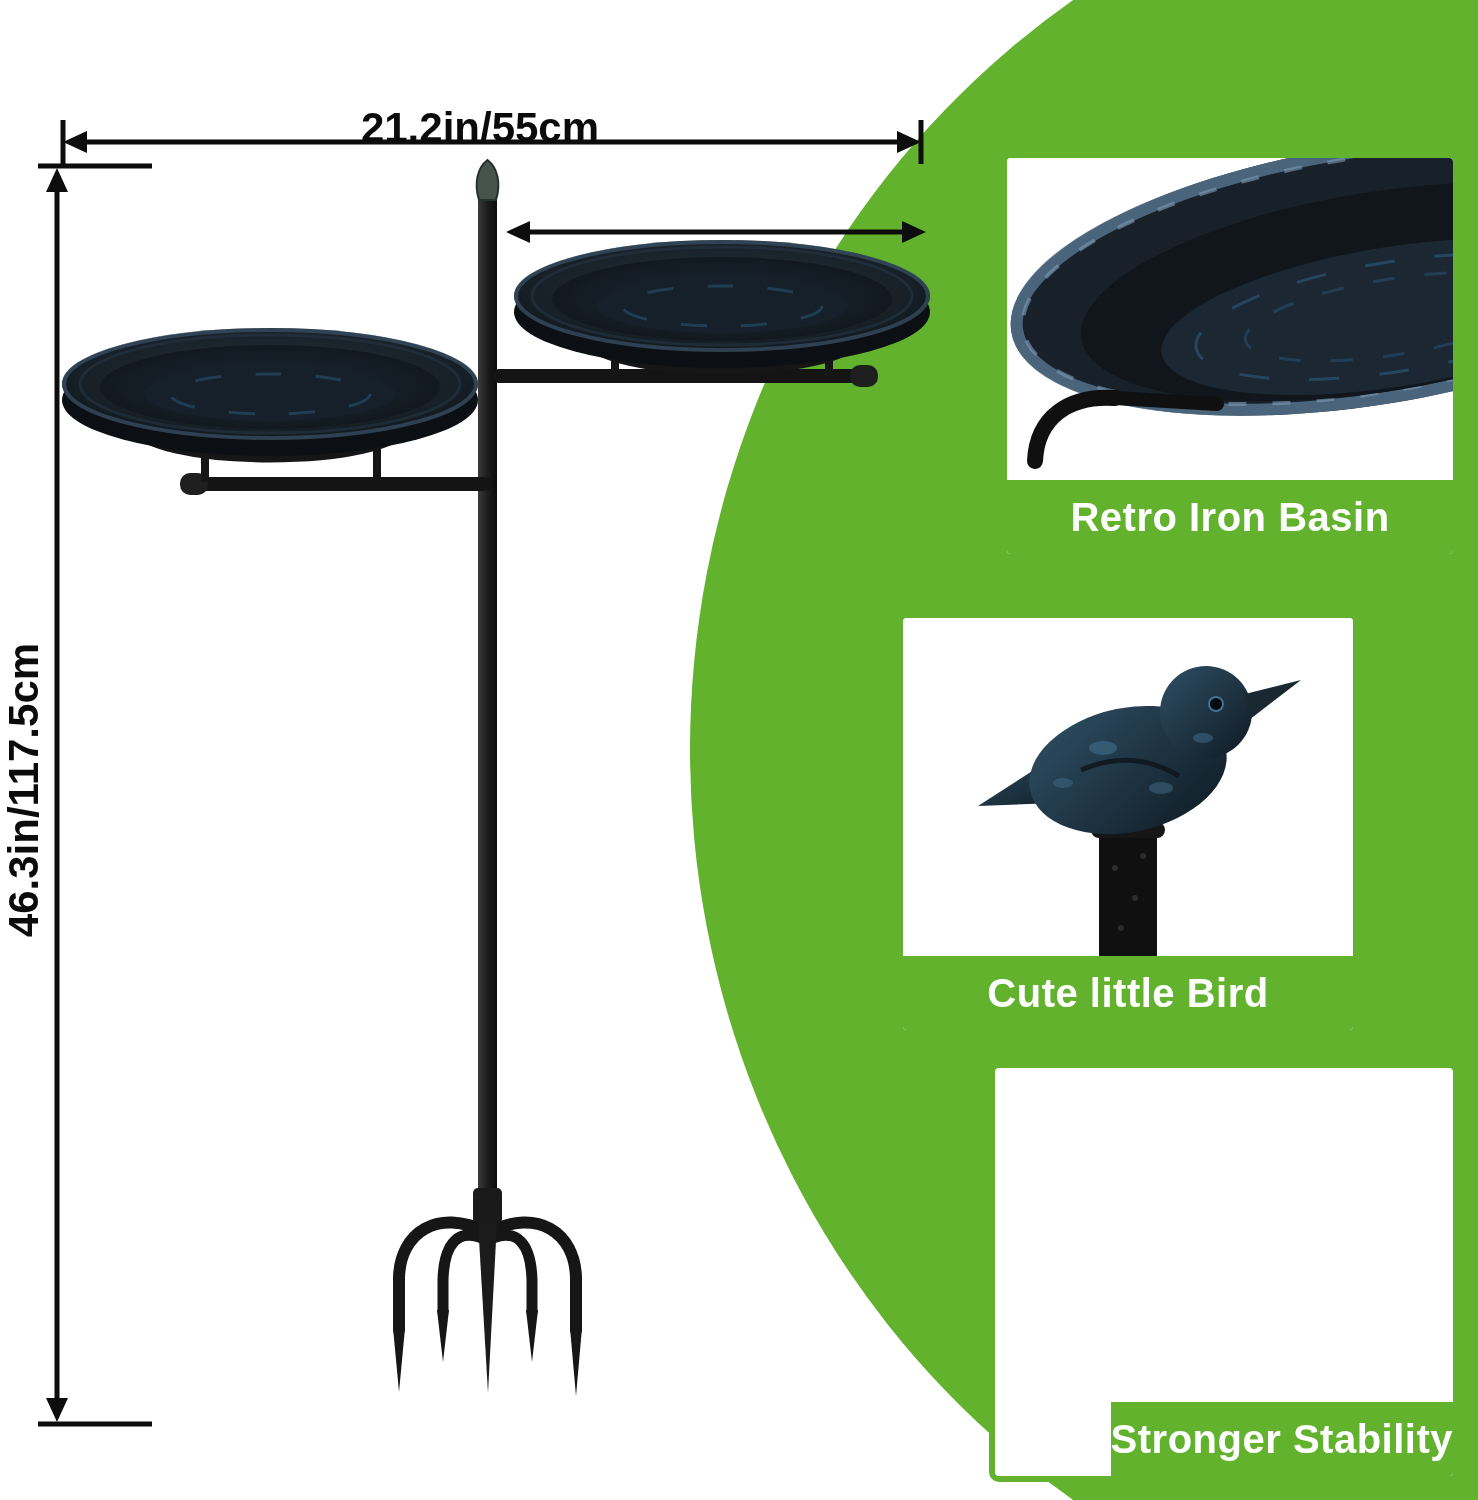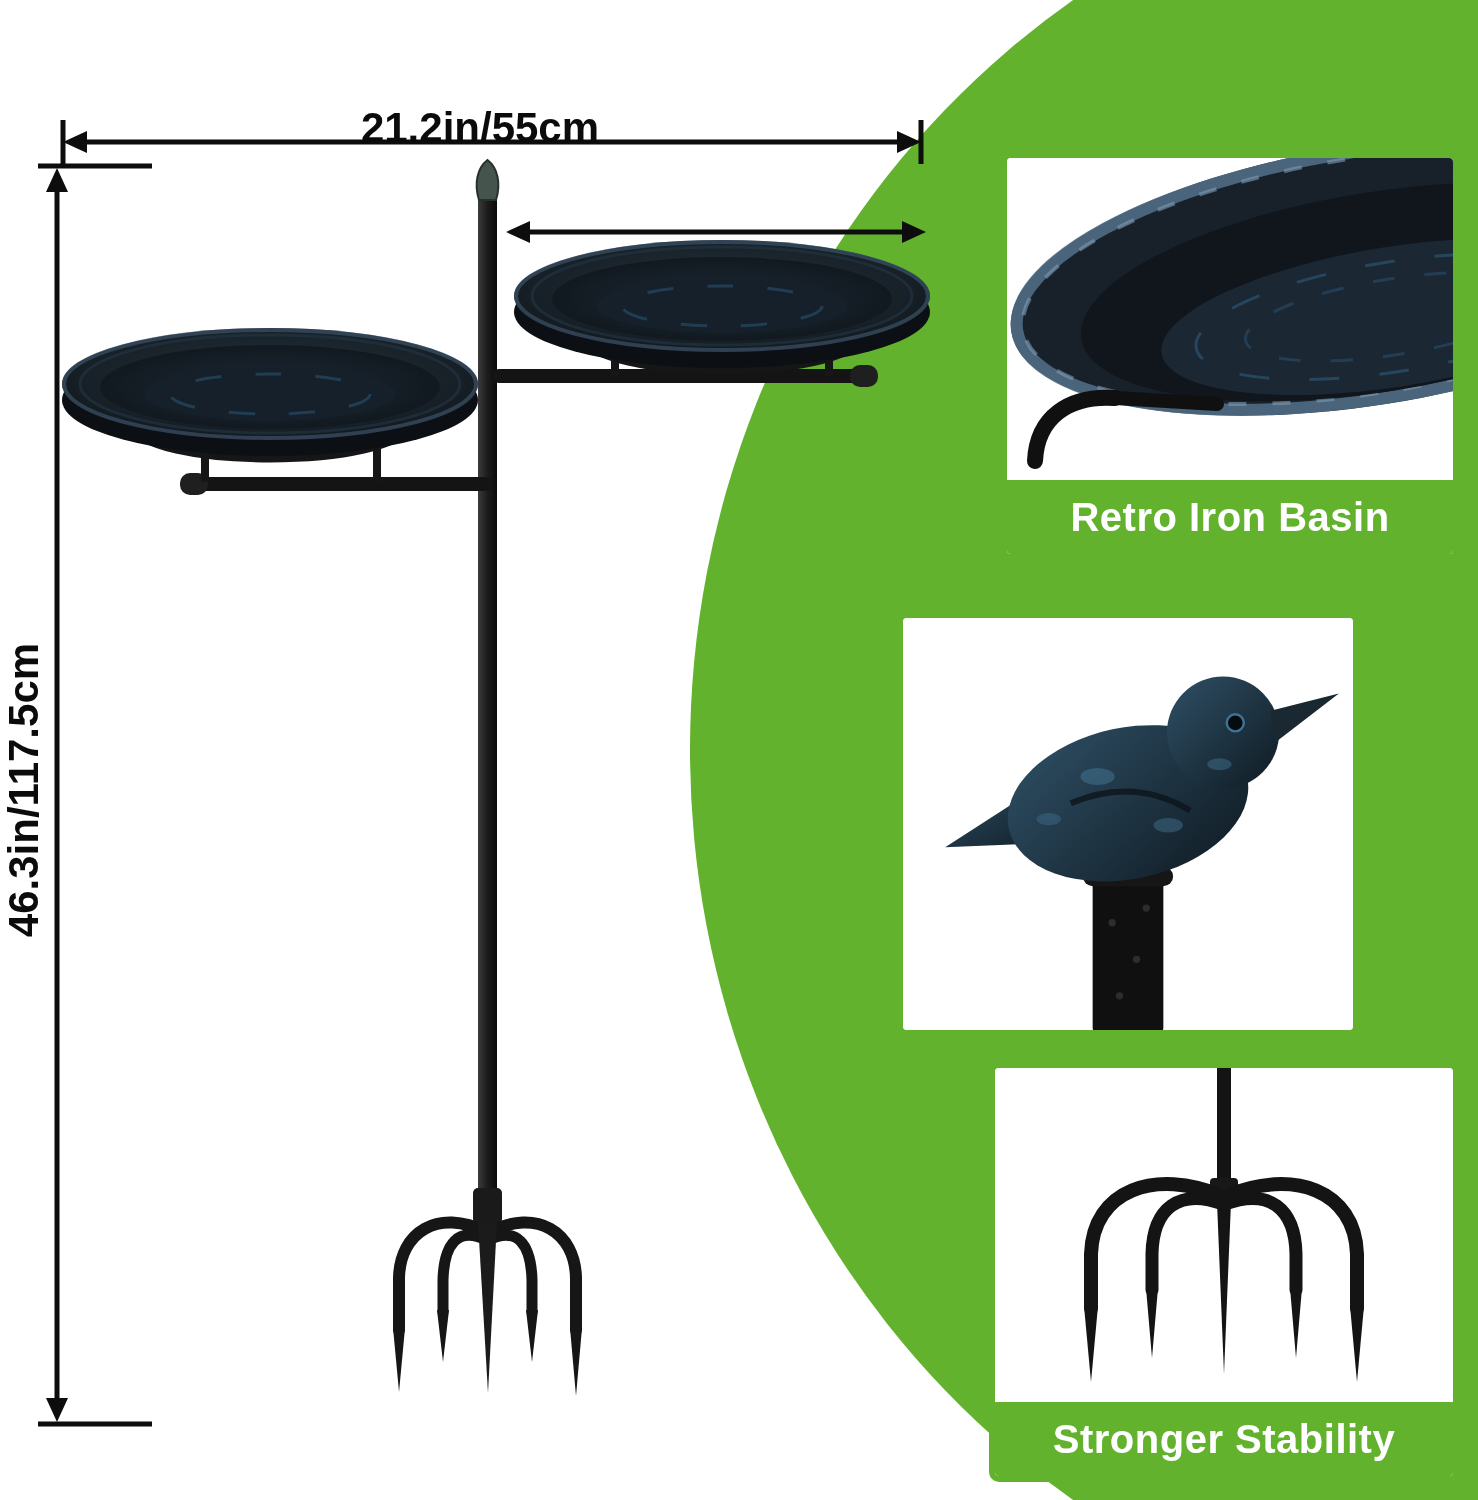--- a/index.html
+++ b/index.html
@@ -23,21 +23,21 @@
     transform:rotate(-90deg); transform-origin:50% 50%;
   }
 
   .card{
     position:absolute; background:#ffffff; border:6px solid var(--green);
     border-radius:10px; overflow:hidden; display:flex; flex-direction:column;
     box-sizing:border-box;
   }
   .card1{left:1001px; top:152px; width:458px; height:408px;}
   .card2{left:897px;  top:612px; width:462px; height:424px;}
-  .card3{left:989px;  top:1062px; width:470px; height:420px;}
+  .card3{left:989px;  top:1062px; width:470px; height:420px;align-items:flex-end;}
   .card-img{flex:1; position:relative; overflow:hidden; background:#ffffff;}
   .card-img svg{position:absolute; left:0; top:0; width:100%; height:100%;}
   .card-label{
     height:74px; flex:0 0 74px; background:var(--green); color:#ffffff;
     font-weight:700; font-size:40px; display:flex; align-items:center;
     justify-content:center; letter-spacing:0.5px;
   }
 </style>
 </head>
 <body>
@@ -196,20 +196,21 @@
           <polygon points="342,76 398,62 346,102" fill="#1a2831"></polygon>
           <circle cx="313" cy="86" r="7" fill="#060b0f" stroke="#3f7294" stroke-width="2"></circle>
           <path d="M178,152 q 52,-22 98,6" stroke="#0c141a" stroke-width="5" fill="none" opacity="0.8"></path>
           <ellipse cx="200" cy="130" rx="14" ry="7" fill="#4a7fa0" opacity="0.45"></ellipse>
           <ellipse cx="258" cy="170" rx="12" ry="6" fill="#4a7fa0" opacity="0.4"></ellipse>
           <ellipse cx="300" cy="120" rx="10" ry="5" fill="#4a7fa0" opacity="0.4"></ellipse>
           <ellipse cx="160" cy="165" rx="10" ry="5" fill="#4a7fa0" opacity="0.35"></ellipse>
         </g>
       </svg>
     </div>
+    <div class="card-label">Cute little Bird</div>
   </div>
 
   <div class="card card3">
     <div class="card-img">
       <svg viewBox="0 0 458 334" preserveAspectRatio="xMidYMid slice">
         <g stroke="#141414" stroke-width="14" stroke-linecap="round" fill="none">
           <rect x="222" y="0" width="14" height="118" fill="#141414" stroke="none"></rect>
           <rect x="215" y="110" width="28" height="28" rx="4" fill="#181818" stroke="none"></rect>
           <path d="M227,128 C160,100 98,122 96,186 L96,240"></path>
           <polygon points="89,238 103,238 96,314" fill="#141414" stroke="none"></polygon>

